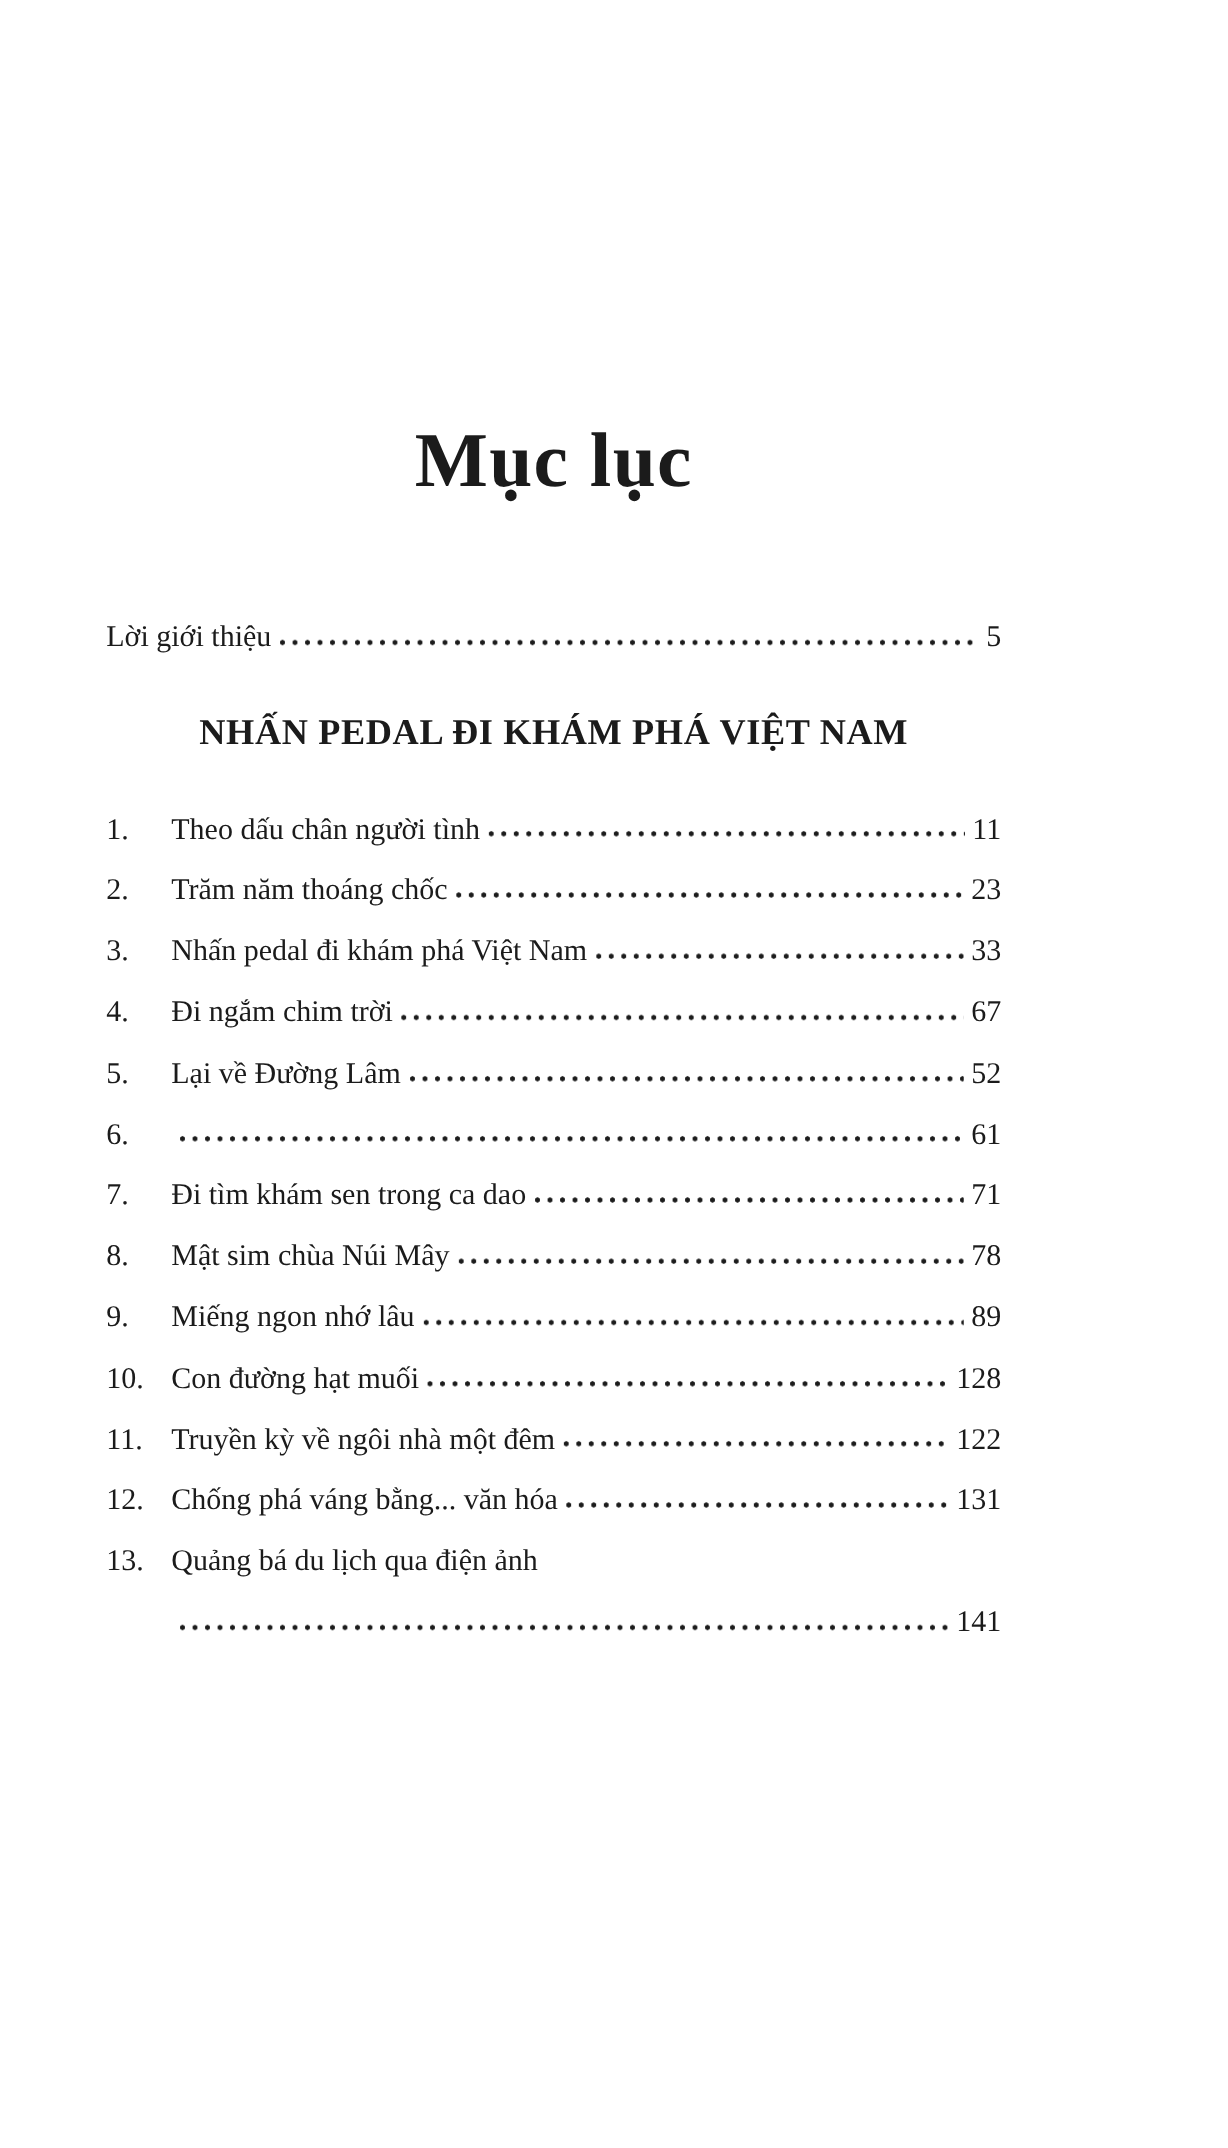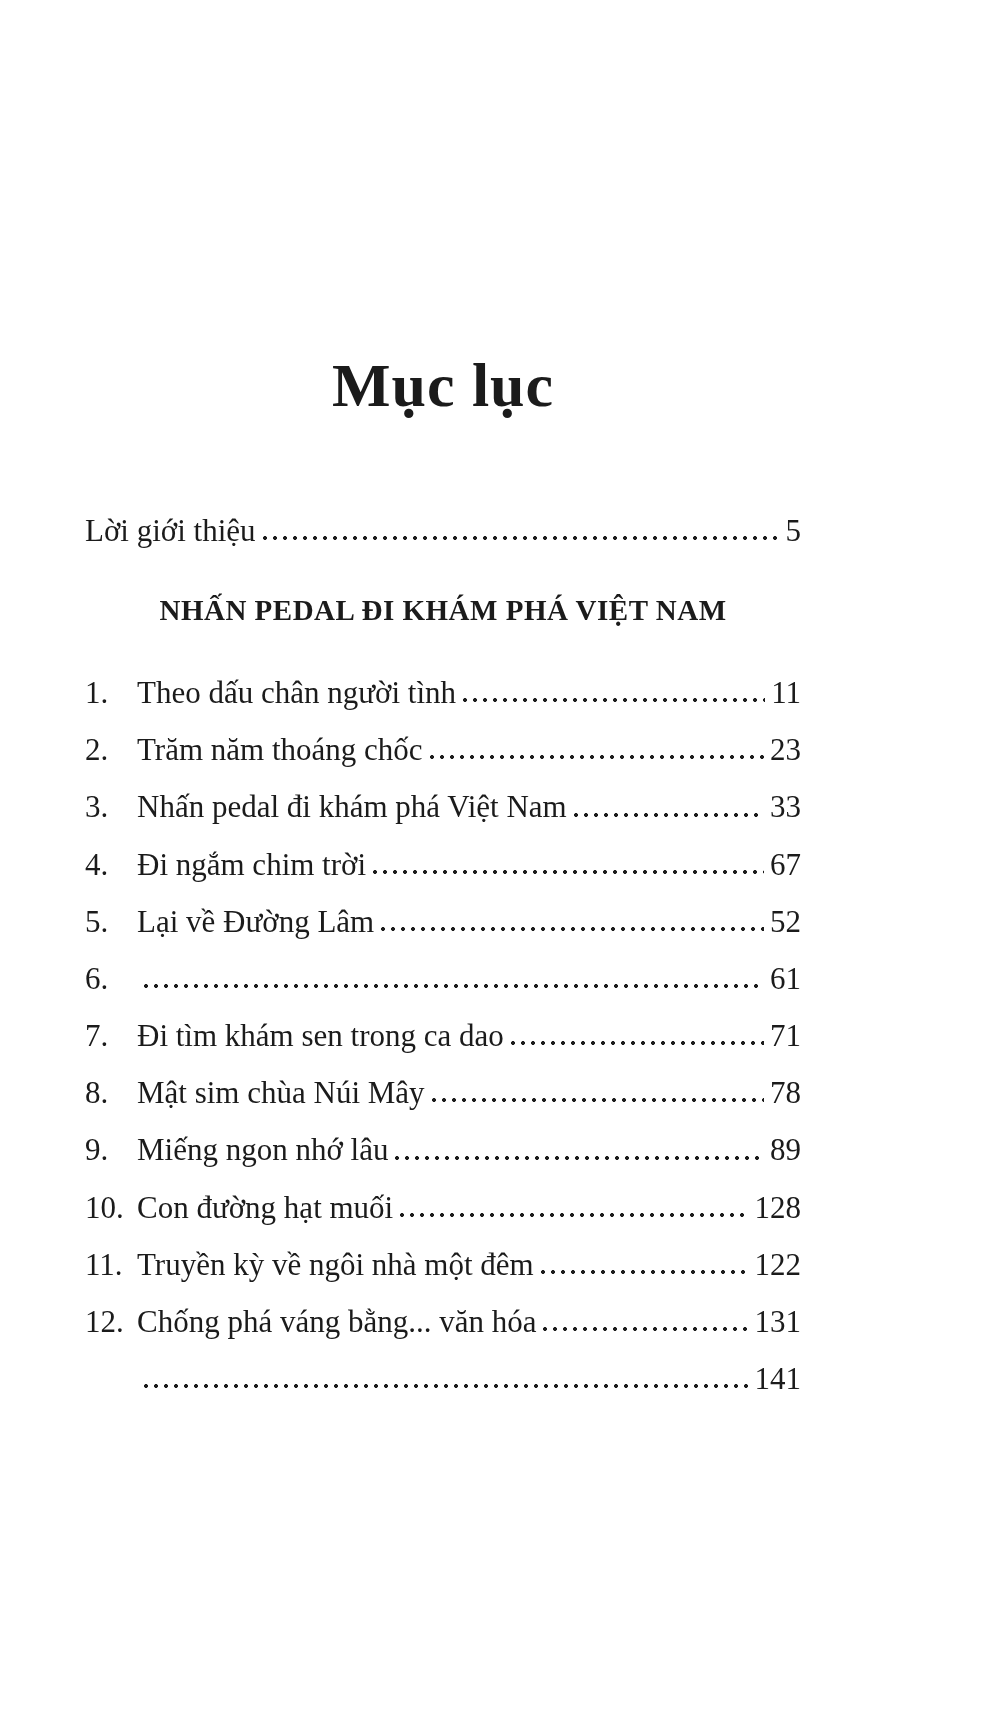--- a/index.html
+++ b/index.html
@@ -12,21 +12,21 @@
     width: 982px;
     height: 1718px;
     background: #ffffff;
     overflow: hidden;
     font-family: "Liberation Serif", "DejaVu Serif", serif;
     color: #1b1b1b;
   }
   .content {
     position: absolute;
     left: 85px;
-    top: 354px;
+    top: 338px;
     width: 716px;
   }
   .book-title {
     font-size: 62px;
     font-weight: 700;
     text-align: center;
     margin: 0 0 96px 0;
     line-height: 1;
     letter-spacing: 1px;
   }
@@ -34,21 +34,21 @@
     font-size: 29px;
     font-weight: 700;
     text-align: center;
     margin: 44px 0 46px 0;
     line-height: 1.2;
     letter-spacing: 0.5px;
   }
   .toc-row {
     display: flex;
     align-items: baseline;
-    font-size: 31px;
+    font-size: 24px;
     line-height: 1.2;
     margin-bottom: 20px;
   }
   .toc-row .num {
     flex: 0 0 52px;
     text-align: left;
   }
   .toc-row .title {
     white-space: nowrap;
   }
@@ -152,20 +152,24 @@
           <span class="dots"></span>
           <span class="pageno">122</span>
         </div>
         <div class="toc-row">
           <span class="num">12.</span>
           <span class="title">Chống phá váng bằng... văn hóa</span>
           <span class="dots"></span>
           <span class="pageno">131</span>
         </div>
         <div class="toc-row">
+          <span class="num">13.</span>
+          <span class="title">Quảng bá du lịch qua điện ảnh</span>
+        </div>
+        <div class="toc-row">
           <span class="num"></span>
           <span class="dots"></span>
           <span class="pageno">141</span>
         </div>
       </div>
 
   </div>
 </div>
 
 </body></html>

